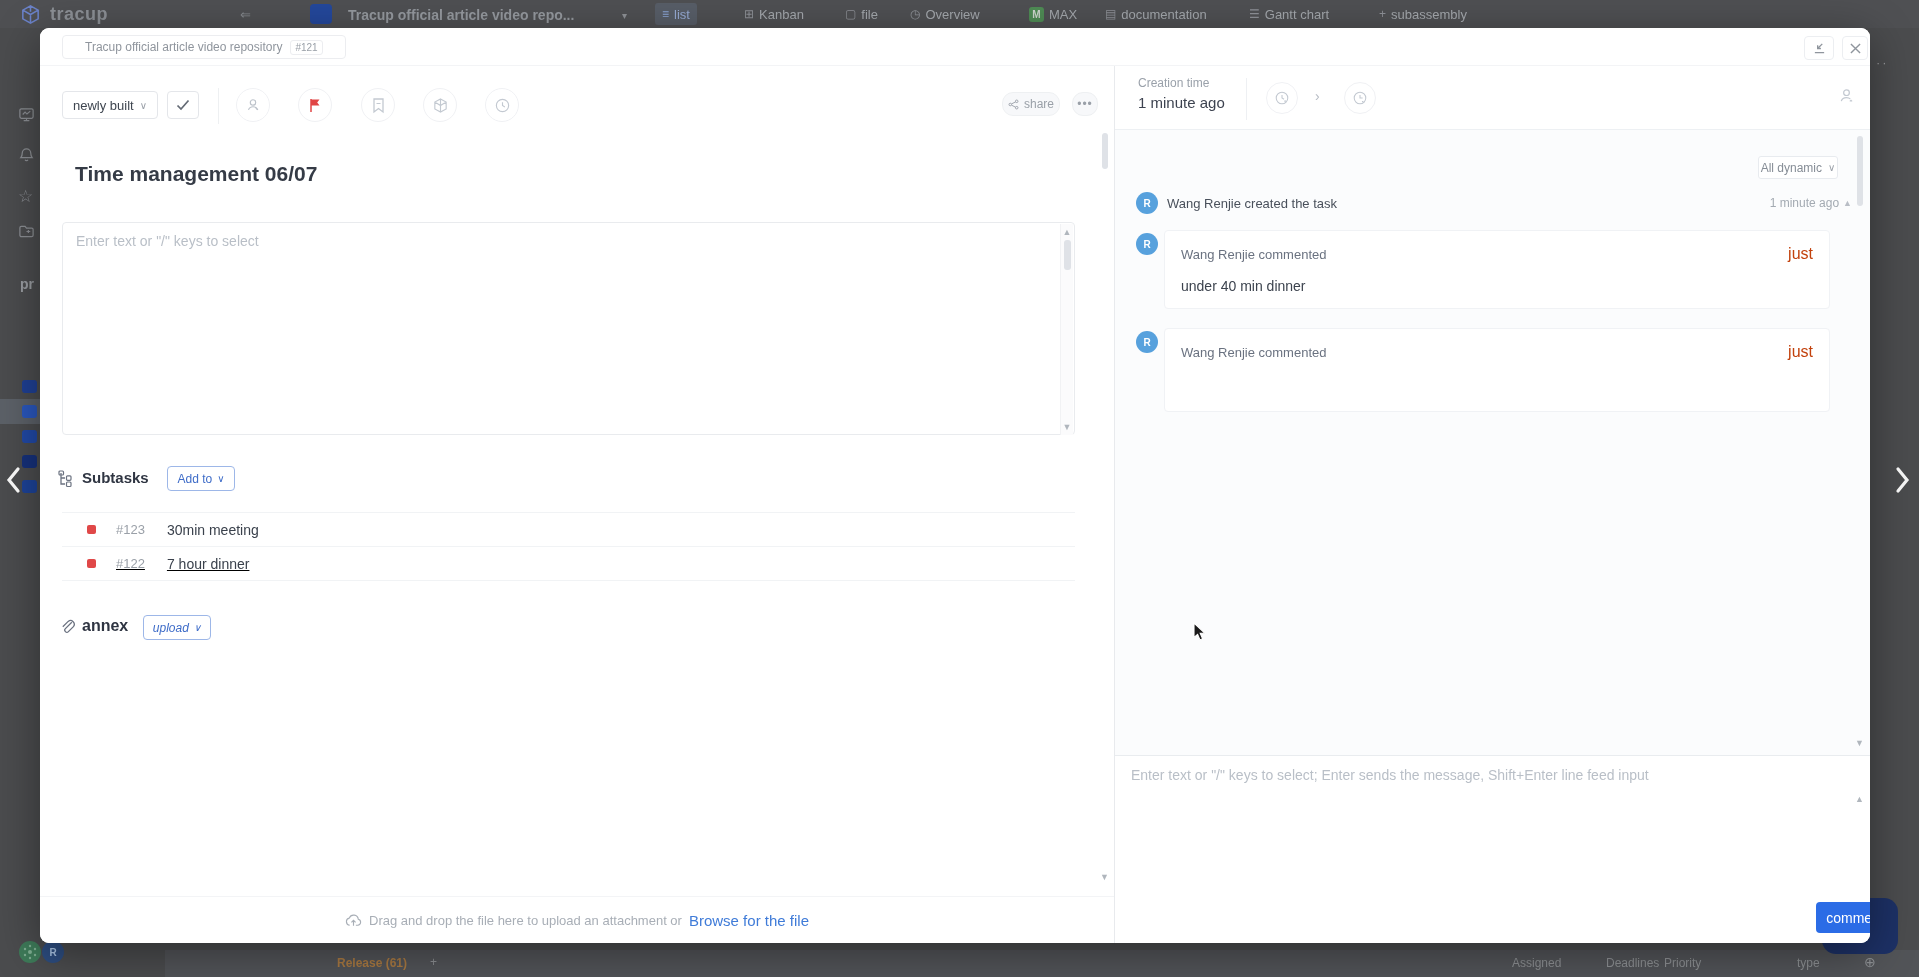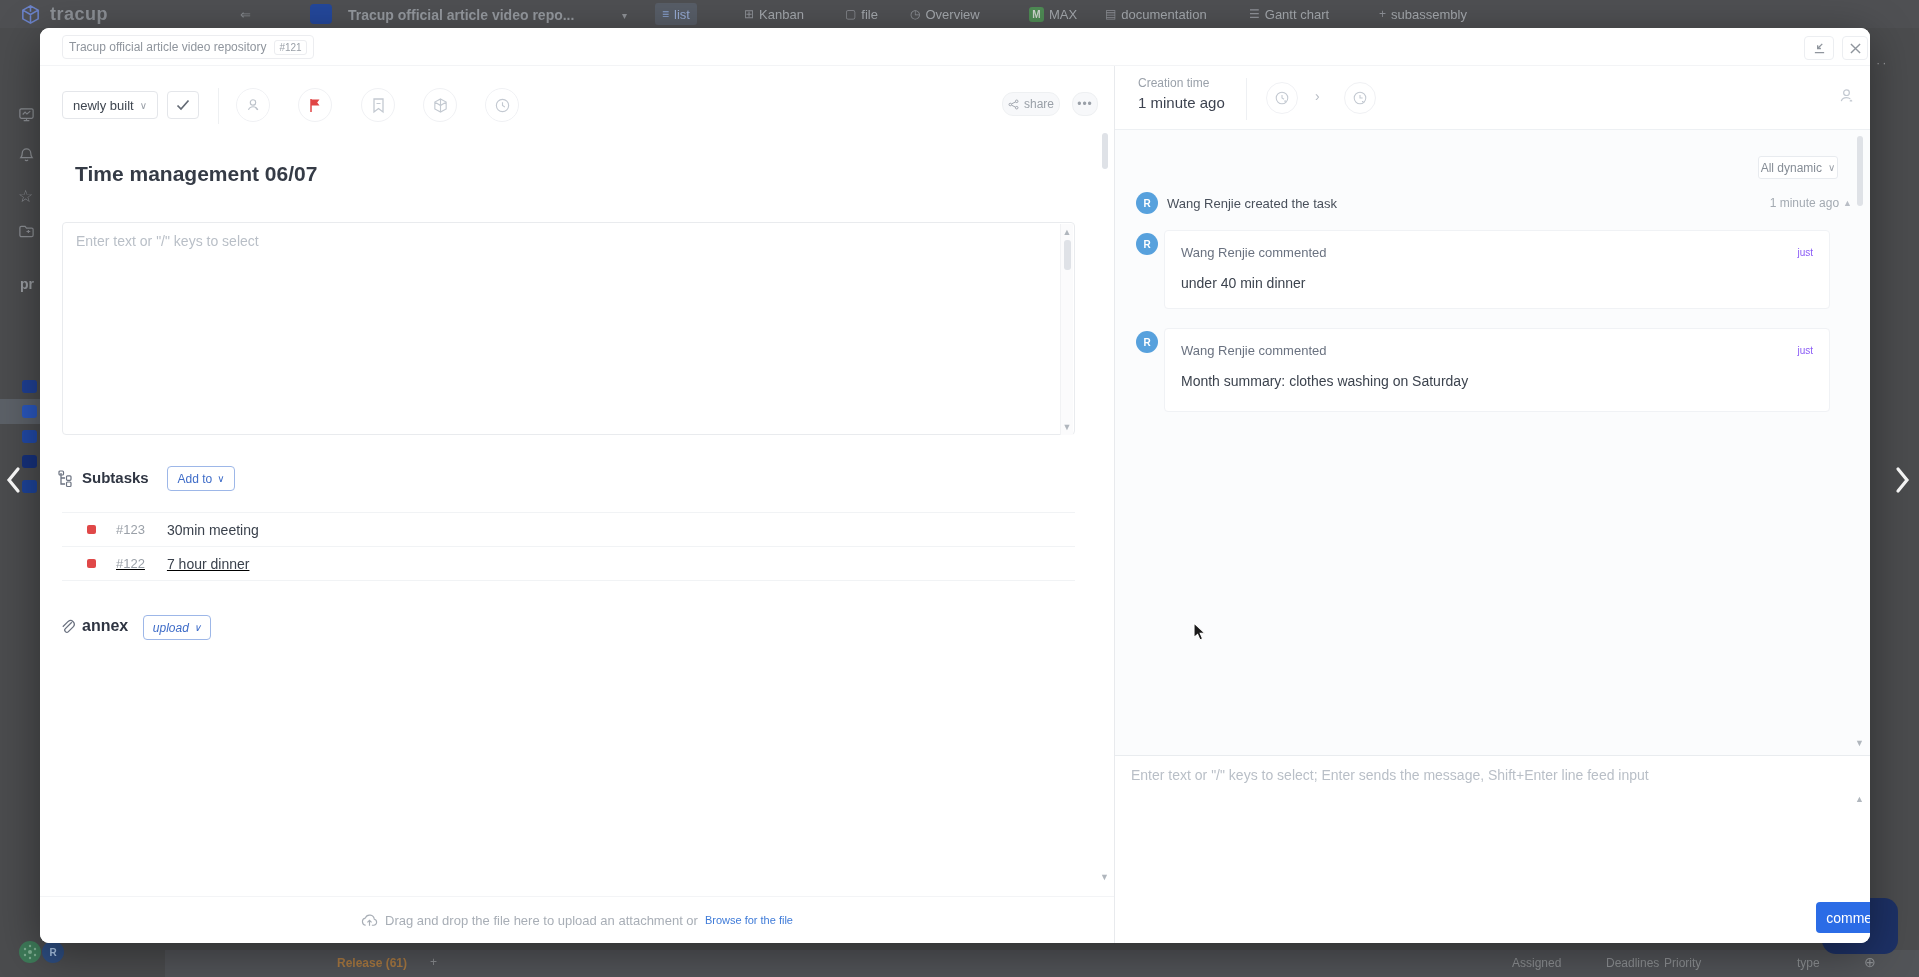--- a/index.html
+++ b/index.html
@@ -19,21 +19,21 @@
   .max-square { width:15px; height:15px; border-radius:3px; background:#4f8c55; color:#cfd6cf;
                 font-size:10px; font-weight:bold; display:flex; align-items:center; justify-content:center; }
   .side-icon { color:#8b8e93; }
   .chip { width:15px; height:13px; border-radius:3px; }
   .bg-foot { color:#8e9194; font-size:12px; white-space:nowrap; }
 
   
   #modal { left:40px; top:28px; width:1830px; height:915px; background:#ffffff; border-radius:9px;
            box-shadow:0 10px 45px rgba(0,0,0,.4); overflow:hidden; }
   #modal-header { left:0; top:0; width:1830px; height:38px; border-bottom:1px solid #f3f4f6; background:#fff; }
-  .crumb-pill { display:inline-flex; align-items:center; gap:8px; height:24px; padding:0 6px;
+  .crumb-pill { display:inline-flex; align-items:center; gap:8px; height:24px; padding:0 22px;
                 border:1px solid #ecedf0; border-radius:4px; }
   .crumb-title { font-size:12px; color:#8f959d; }
   .crumb-badge { font-size:10px; color:#9aa0a8; border:1px solid #ecedf0; border-radius:3px; padding:1px 4px; }
   .win-btn { display:flex; align-items:center; justify-content:center; border:1px solid #eceef1;
              border-radius:4px; background:#fff; cursor:pointer; }
 
   .tool-btn { display:inline-flex; align-items:center; justify-content:center; gap:6px;
               border:1px solid #e4e6ea; border-radius:4px; background:#fff; font-size:13px; color:#3f4650; }
   .caret { color:#9ba1a9; font-size:10px; }
   .icon-circle { width:34px; height:34px; border:1px solid #f0f1f4; border-radius:50%;
@@ -55,36 +55,36 @@
               border:1px solid #9db7e8; border-radius:4px; background:#fff; color:#3e6cc8; font-size:12px; }
   .blue-btn .caret { color:#3e6cc8; }
   .subtask-row { display:flex; align-items:center; border-top:1px solid #f1f3f5; background:#fff; }
   .subtask-row.last { border-bottom:1px solid #f1f3f5; }
   .red-square { width:9px; height:9px; border-radius:2px; background:#e04848; }
   .sub-id { font-size:13px; color:#9aa0a8; }
   .sub-title { font-size:14px; color:#3a414c; }
 
   #dropzone { border-top:1px solid #f3f4f6; background:#fff; display:flex; align-items:center; justify-content:center; gap:7px; }
   .drop-text { font-size:13px; color:#a8aeb6; }
-  .drop-link { font-size:11px; color:#3f7bd8; cursor:pointer; }
+  .drop-link { font-size:15px; color:#3f7bd8; cursor:pointer; }
 
   #panel-divider { background:#e8eaed; }
   .meta-label { font-size:12px; color:#9aa1aa; }
   .meta-value { font-size:15px; color:#3d4350; }
   #feed { background:#fbfcfd; }
   .pill-select { display:inline-flex; align-items:center; gap:6px; background:#fff; border:1px solid #e8ebef;
                  border-radius:3px; font-size:12px; color:#868d96; justify-content:center; }
   .avatar { border-radius:50%; background:#57a1dd; color:#fff; display:flex; align-items:center;
             justify-content:center; font-size:10px; font-weight:bold; }
   .event-text { font-size:13px; color:#49505b; }
   .event-time { font-size:12px; color:#a3aab2; }
   .feed-card { background:#fff; border:1px solid #f0f2f5; border-radius:4px; padding:14px 16px; }
   .card-head { display:flex; align-items:center; }
   .card-author { font-size:13px; color:#6a7280; }
-  .card-time { margin-left:auto; font-size:10px; color:#8b5cf6; }
+  .card-time { margin-left:auto; font-size:16px; color:#c2410c; }
   .card-body { margin-top:15px; font-size:14px; color:#3c434e; }
   #comment-input-area { background:#fff; border-top:1px solid #e9ecef; }
   #comments-btn { background:#2b6ce6; color:#fff; font-size:14px; border:none; border-radius:4px;
                   display:flex; align-items:center; justify-content:center; cursor:pointer; }
   .tiny-arrow { color:#b0b6bd; font-size:9px; }
   .edge-chevron { color:#f2f2f2; }
   svg { display:block; }
 </style>
 </head>
 <body>
@@ -391,21 +391,20 @@
         </div>
         <div class="card-body">under 40 min dinner</div>
       </div>
 
       <span class="abs avatar" style="left:21px; top:201px; width:22px; height:22px;">R</span>
       <div class="abs feed-card" style="left:49px; top:198px; width:666px; height:84px;">
         <div class="card-head">
           <span class="card-author">Wang Renjie commented</span>
           <span class="card-time">just</span>
         </div>
-        <div class="card-body">Month summary: clothes washing on Saturday</div>
       </div>
 
       <span class="abs sb-thumb" style="left:742px; top:6px; width:6px; height:70px;"></span>
       <span class="abs tiny-arrow" style="left:740px; top:608px;">▼</span>
     </div>
 
     <div class="abs" id="comment-input-area" style="left:1075px; top:727px; width:755px; height:188px;">
       <textarea style="position: absolute; left: 16px; top: 11px; width: 710px; height: 125px;" placeholder="Enter text or &quot;/&quot; keys to select; Enter sends the message, Shift+Enter line feed input"></textarea>
       <span class="abs tiny-arrow" style="left:740px; top:38px;">▲</span>
       <button id="comments-btn" style="position:absolute; left:701px; top:146px; width:85px; height:31px;">comments</button>

